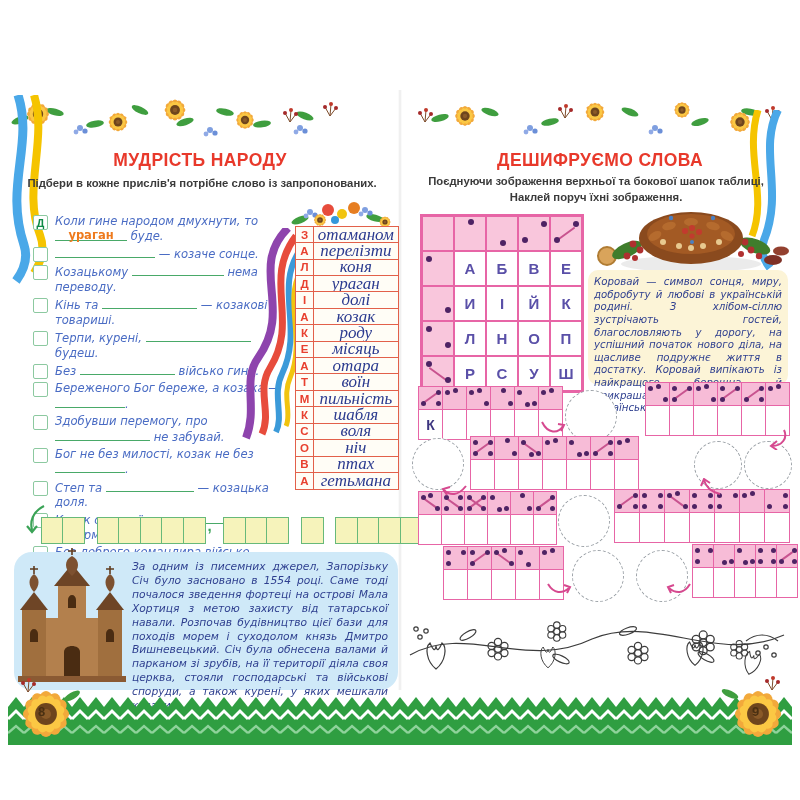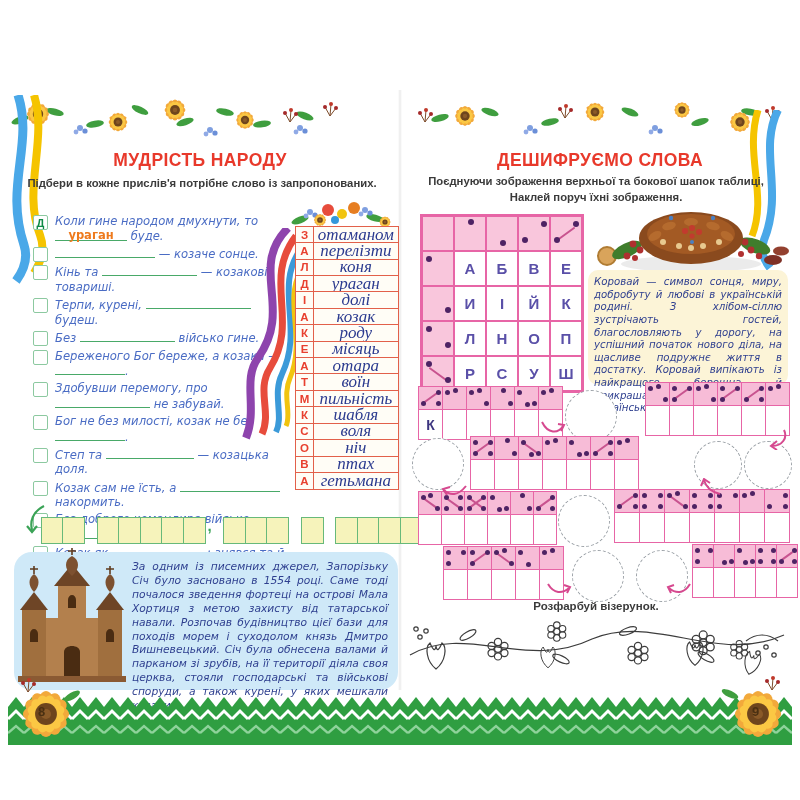--- a/index.html
+++ b/index.html
@@ -165,20 +165,24 @@
       <div class="prov-row">
         <span class="letter-box">Д</span>
         <span class="prov-text"><span>Коли гине народом дмухнути, то </span><span class="blank" style="width: 72px;"><span class="answer">ураган</span></span><span> буде.</span></span>
       </div>
       <div class="prov-row">
         <span class="letter-box"></span>
         <span class="prov-text"><span class="blank" style="width: 100px;"></span><span> — козаче сонце.</span></span>
       </div>
       <div class="prov-row">
         <span class="letter-box"></span>
+        <span class="prov-text"><span>Козацькому </span><span class="blank" style="width: 92px;"></span><span> нема переводу.</span></span>
+      </div>
+      <div class="prov-row">
+        <span class="letter-box"></span>
         <span class="prov-text"><span>Кінь та </span><span class="blank" style="width: 95px;"></span><span> — козакові товариші.</span></span>
       </div>
       <div class="prov-row">
         <span class="letter-box"></span>
         <span class="prov-text"><span>Терпи, курені, </span><span class="blank" style="width: 105px;"></span><span> будеш.</span></span>
       </div>
       <div class="prov-row">
         <span class="letter-box"></span>
         <span class="prov-text"><span>Без </span><span class="blank" style="width: 95px;"></span><span> військо гине.</span></span>
       </div>
@@ -852,21 +856,20 @@
     </svg>
   <svg class="abs" style="left:546px;top:580px" width="26" height="18">
       <path d="M2,4 C8,14 16,14 23,8" stroke="#d6498f" stroke-width="2" fill="none"></path>
       <path d="M18,5 L24,7 L21,13" stroke="#d6498f" stroke-width="2" fill="none"></path>
     </svg>
   <svg class="abs" style="left:666px;top:580px" width="26" height="18">
       <path d="M24,4 C18,14 10,14 3,8" stroke="#d6498f" stroke-width="2" fill="none"></path>
       <path d="M8,5 L2,7 L5,13" stroke="#d6498f" stroke-width="2" fill="none"></path>
     </svg>
 
-  <div class="abs subhead" style="left:405px;top:600px;width:382px">Розфарбуй візерунок.</div>
 
   <svg class="abs" style="left:406px;top:613px" width="382" height="66">
     <g fill="none" stroke="#3c3c3c" stroke-width="1.2">
       <path d="M4,42 C60,10 120,58 186,26 C250,0 310,52 378,22"></path>
       <g id="tulip1" transform="translate(30,44)">
         <path d="M0,12 C-10,4 -11,-10 -6,-14 C-3,-7 -1,-5 0,-11 C1,-5 3,-7 6,-14 C11,-10 10,4 0,12 Z"></path>
       </g>
       <use href="#tulip1" transform="translate(118,10) scale(.8)"></use>
       <use href="#tulip1" transform="translate(262,2) scale(.9)"></use>
       <use href="#tulip1" transform="translate(320,14) scale(.85) rotate(15 30 44)"></use>

